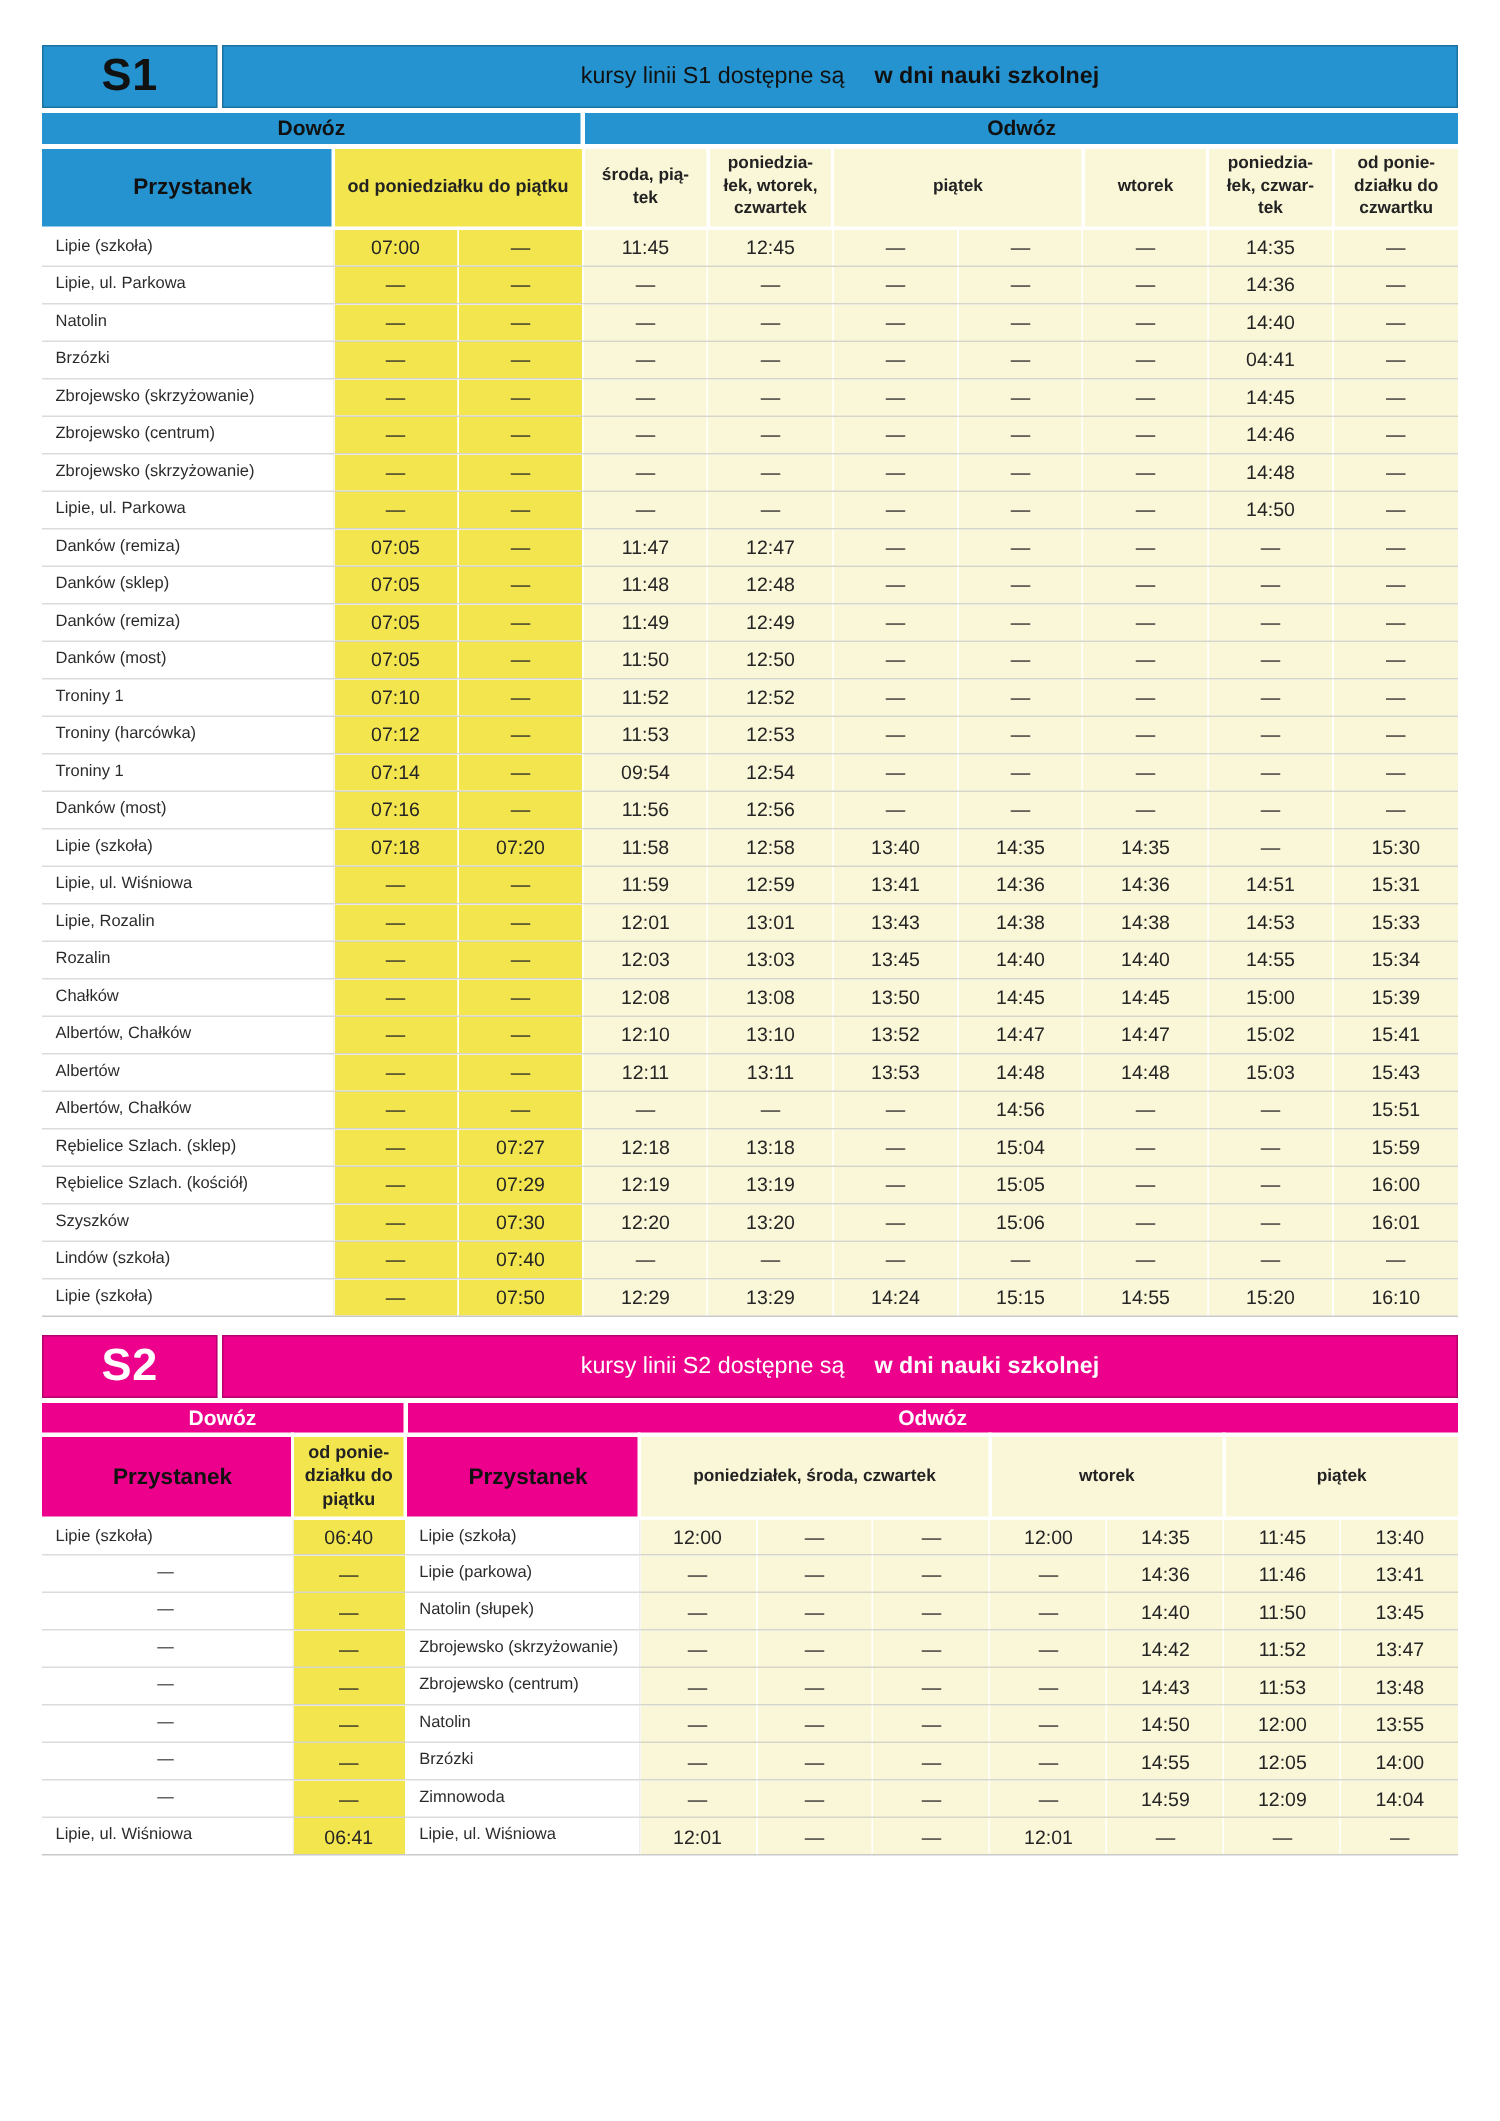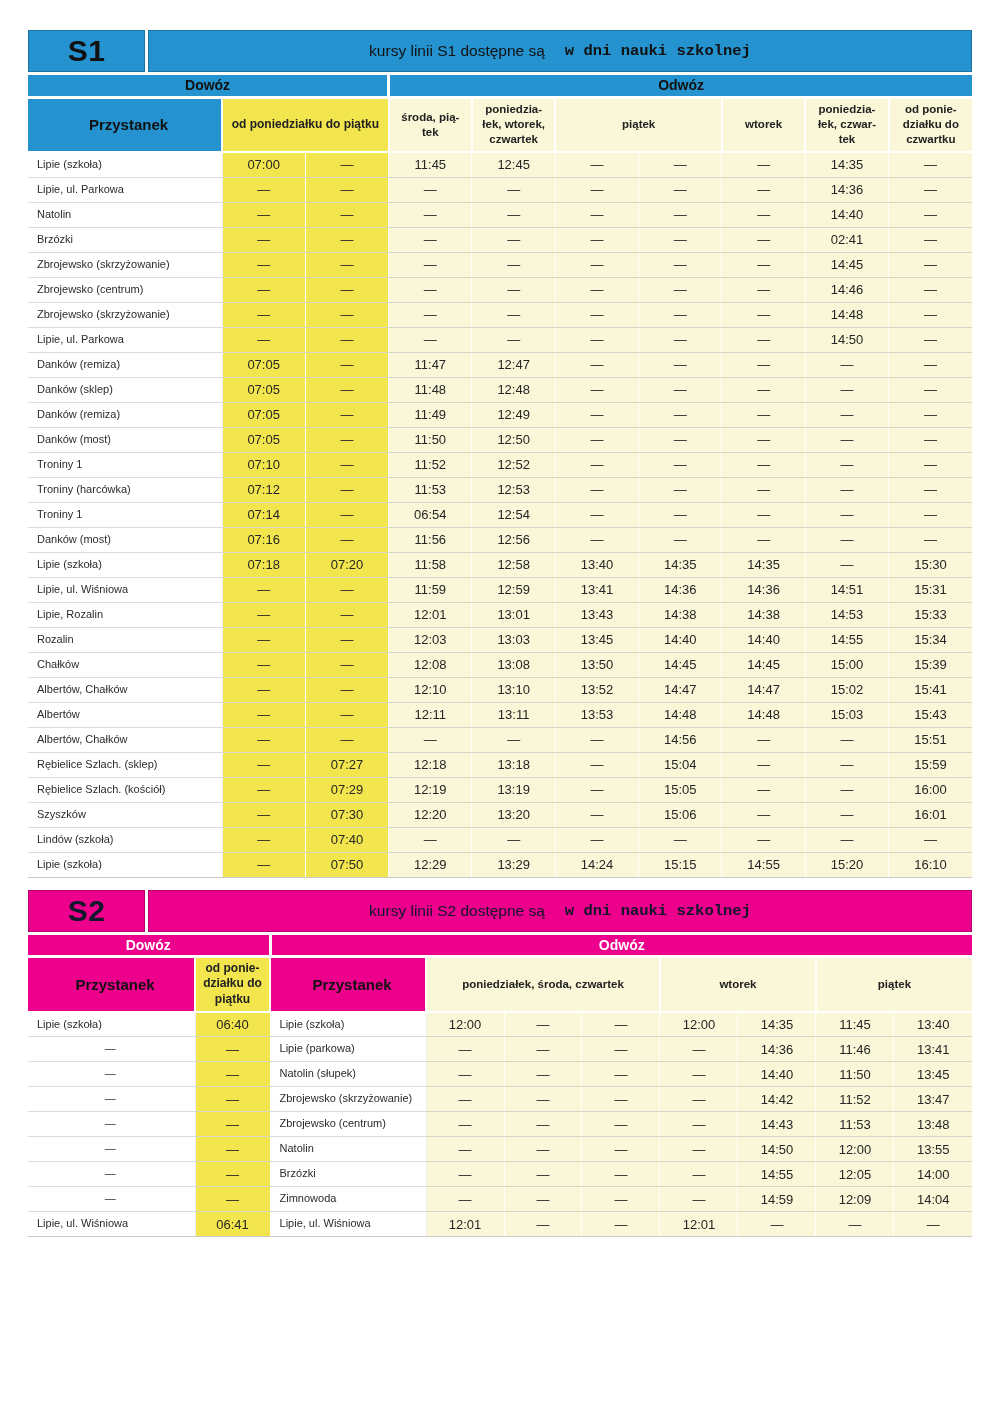--- a/index.html
+++ b/index.html
@@ -21,23 +21,23 @@
   .hdr{display:flex;height:42px;margin-bottom:3px;}
   .logo{
     width:117px;margin-right:3px;display:flex;align-items:center;justify-content:center;
     font-size:30px;font-weight:bold;letter-spacing:0.5px;
     box-shadow:inset 0 0 0 1px rgba(0,0,0,0.22);
   }
   .titlebar{
     flex:1;display:flex;align-items:center;justify-content:center;
     font-size:15.5px;box-shadow:inset 0 0 0 1px rgba(0,0,0,0.22);
   }
-  .titlebar b{margin-left:20px;font-family:Liberation Mono, monospace;}
+  .titlebar b{margin-left:20px;}
   .s1 .logo,.s1 .titlebar{background:var(--s1);color:#111;}
-  .s2 .logo,.s2 .titlebar{background:var(--s2);color:#0f172a;}
+  .s2 .logo,.s2 .titlebar{background:var(--s2);color:#ffffff;}
 
   
   table{border-collapse:collapse;table-layout:fixed;width:944px;}
   td{overflow:hidden;vertical-align:middle;}
 
   tr.band td{
     height:22px;text-align:center;font-weight:bold;font-size:14px;
     border-bottom:3px solid #fff;border-right:3px solid #fff;
   }
   tr.band td:last-child{border-right:none;}
@@ -159,21 +159,21 @@
         </tr>
         <tr>
           <td class="stop">Brzózki</td>
           <td class="t y">—</td>
           <td class="t y">—</td>
           <td class="t c">—</td>
           <td class="t c">—</td>
           <td class="t c">—</td>
           <td class="t c">—</td>
           <td class="t c">—</td>
-          <td class="t c">02:41</td>
+          <td class="t c">04:41</td>
           <td class="t c">—</td>
         </tr>
         <tr>
           <td class="stop">Zbrojewsko (skrzyżowanie)</td>
           <td class="t y">—</td>
           <td class="t y">—</td>
           <td class="t c">—</td>
           <td class="t c">—</td>
           <td class="t c">—</td>
           <td class="t c">—</td>
@@ -286,21 +286,21 @@
           <td class="t c">—</td>
           <td class="t c">—</td>
           <td class="t c">—</td>
           <td class="t c">—</td>
           <td class="t c">—</td>
         </tr>
         <tr>
           <td class="stop">Troniny 1</td>
           <td class="t y">07:14</td>
           <td class="t y">—</td>
-          <td class="t c">06:54</td>
+          <td class="t c">09:54</td>
           <td class="t c">12:54</td>
           <td class="t c">—</td>
           <td class="t c">—</td>
           <td class="t c">—</td>
           <td class="t c">—</td>
           <td class="t c">—</td>
         </tr>
         <tr>
           <td class="stop">Danków (most)</td>
           <td class="t y">07:16</td>

